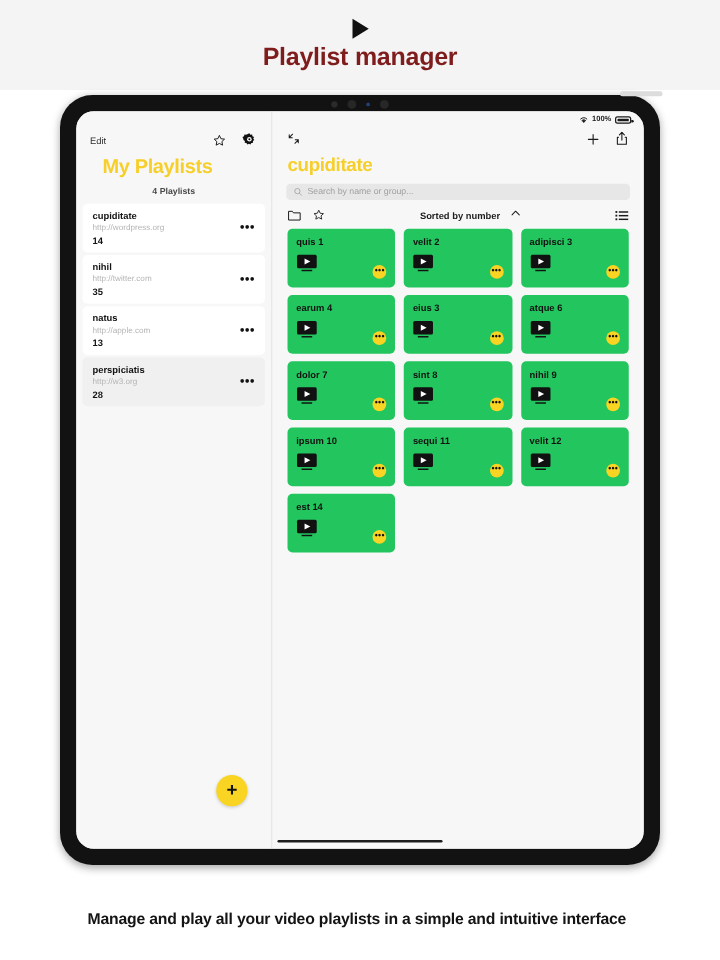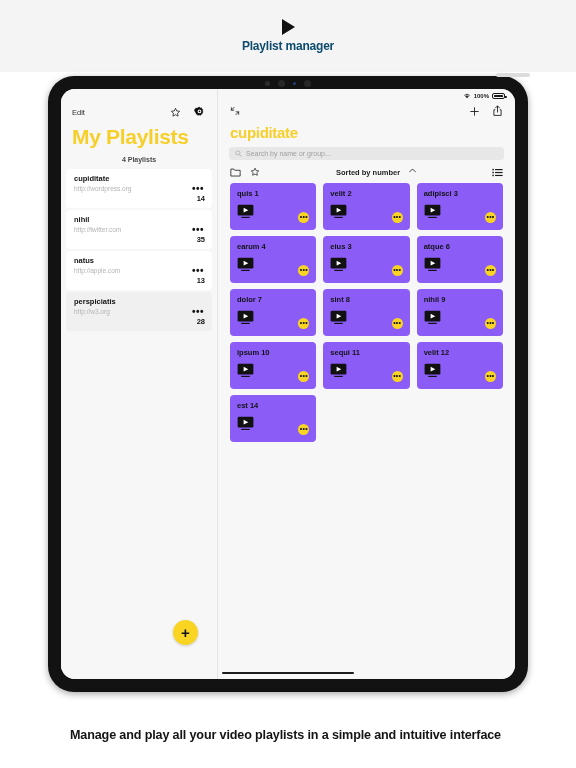--- a/index.html
+++ b/index.html
@@ -19,21 +19,21 @@
     align-items: center; justify-content: center;
   }
   .promo-play {
     width: 0; height: 0;
     border-left: 13px solid #111111;
     border-top: 8px solid transparent;
     border-bottom: 8px solid transparent;
     margin-bottom: 4px;
   }
   .promo-title {
-    font-size: 12px; font-weight: bold; color: #0c4a6e;
+    font-size: 20px; font-weight: bold; color: #7f1d1d;
     letter-spacing: -0.2px;
   }
 
   
   .promo-bottom {
     position: absolute; left: 0; top: 702px;
     width: 571px; height: 66px;
     background: #ffffff;
     display: flex; align-items: center; justify-content: center;
   }
@@ -106,38 +106,38 @@
 
   
   .left-top {
     display: flex; align-items: center; justify-content: space-between;
     padding: 17px 11px 0 11px;
   }
   .edit-link { font-size: 7.5px; color: #2e2e2e; }
   .left-icons { display: flex; align-items: center; gap: 12px; }
   .icon-btn { display: flex; align-items: center; justify-content: center; cursor: pointer; }
   .left-title {
-    font-size: 21px; font-weight: bold; color: #f7cf2a;
-    padding: 6px 11px 0 11px; letter-spacing: -0.3px;
+    font-size: 16px; font-weight: bold; color: #f7cf2a;
+    padding: 6px 11px 0 11px; letter-spacing: -0.3px; margin-left: 10px;
   }
   .left-count {
     font-size: 7px; color: #4a4a4a; font-weight: bold;
     text-align: center; padding: 7px 0 6px 0;
   }
   .pl-list { padding: 0 5px; display: flex; flex-direction: column; gap: 2px; }
   .pl-item {
     background: #ffffff; border-radius: 4px;
     padding: 5px 7px 5px 8px;
     position: relative; min-height: 36px;
     cursor: pointer;
   }
   .pl-item.selected { background: #f0f0f0; }
   .pl-name { font-size: 7.5px; font-weight: bold; color: #121212; }
   .pl-url { font-size: 6.5px; color: #b4b4b4; margin-top: 2px; }
-  .pl-num { font-size: 7.5px; font-weight: bold; color: #121212; margin-top: 2px; text-align: right; }
+  .pl-num { font-size: 7.5px; font-weight: bold; color: #121212; margin-top: 2px; }
   .pl-dots {
     position: absolute; right: 8px; top: 50%; transform: translateY(-50%);
     font-size: 10px; color: #111111; font-weight: bold; letter-spacing: 0.5px;
     line-height: 1;
   }
   .fab {
     position: absolute; right: 19px; bottom: 34px;
     width: 25px; height: 25px; border-radius: 50%;
     background: #f9d423;
     display: flex; align-items: center; justify-content: center;
@@ -167,21 +167,21 @@
     padding: 7px 12px 6px 12px;
   }
   .sort-left { display: flex; align-items: flex-start; gap: 9px; }
   .sort-label { font-size: 7.5px; color: #1d1d1d; font-weight: bold; }
 
   .grid {
     display: grid; grid-template-columns: repeat(3, 1fr);
     gap: 6px 7px; padding: 0 12px;
   }
   .card {
-    background: #8b5cf6; border-radius: 4px;
+    background: #22c55e; border-radius: 4px;
     height: 47px; position: relative; padding: 6px 7px;
     cursor: pointer;
   }
   .card-title { font-size: 7.5px; font-weight: bold; color: #121212; }
   .card-icon { position: absolute; left: 7px; bottom: 7px; }
   .card-badge {
     position: absolute; right: 7px; bottom: 7px;
     width: 11px; height: 11px; border-radius: 50%;
     background: #f9d423;
     display: flex; align-items: center; justify-content: center;

